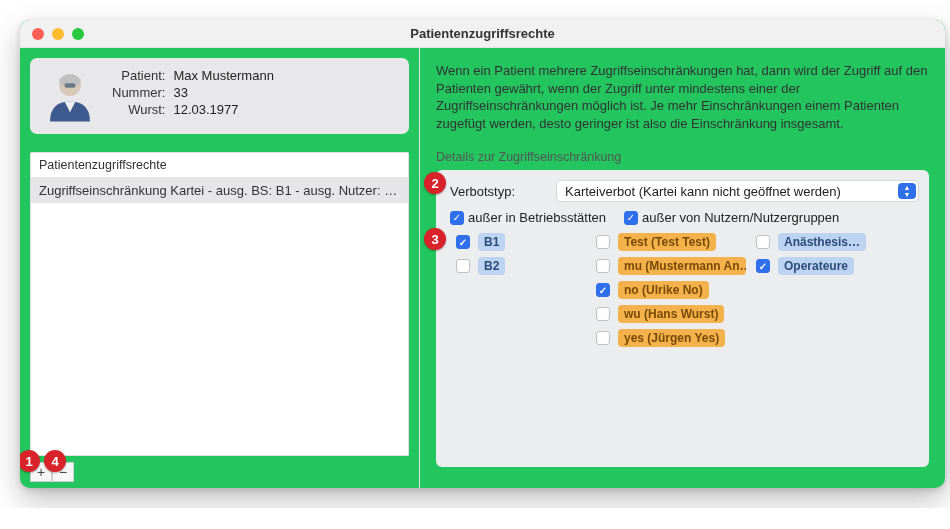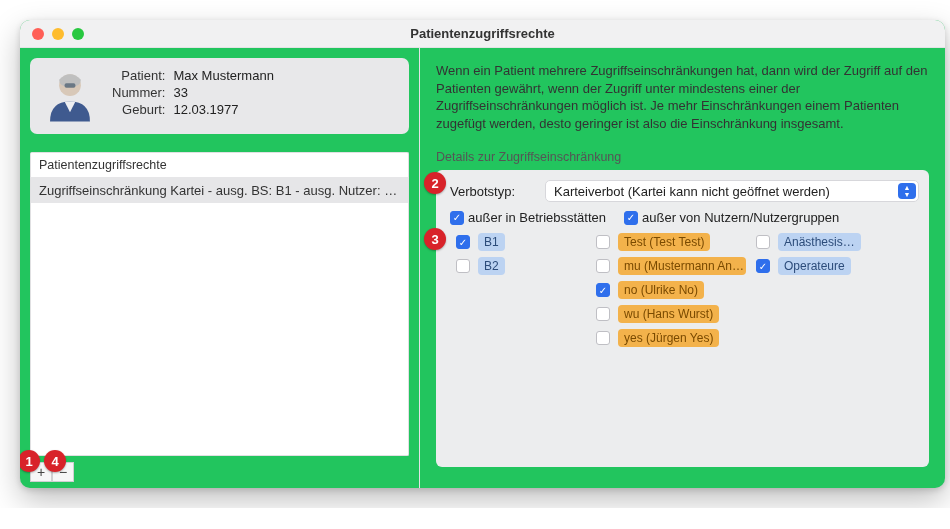--- a/index.html
+++ b/index.html
@@ -154,20 +154,21 @@
     flex:1;
     display:flex;
     align-items:center;
     background:#fff;
     border:1px solid #d7d7db;
     border-radius:5px;
     height:22px;
     position:relative;
     padding-left:8px;
     font-size:13px;
+    margin-left:11px;
   }
   .select .caret {
     position:absolute;
     right:2px; top:2px; bottom:2px;
     width:18px;
     background:#2f6fec;
     border-radius:4px;
     display:flex;
     flex-direction:column;
     align-items:center; justify-content:center;
@@ -265,21 +266,21 @@
             <rect x="26" y="18" width="12" height="5" rx="2" fill="#5c6b7a" opacity="0.85"></rect>
             <path d="M10 60 Q10 38 32 38 Q54 38 54 60 Z" fill="#3f5a8f"></path>
             <path d="M26 38 L32 50 L38 38 Z" fill="#eeeff2"></path>
           </svg>
         </div>
         <div class="patient-info">
           <span class="lbl">Patient:</span>
           <span>Max Mustermann</span>
           <span class="lbl">Nummer:</span>
           <span>33</span>
-          <span class="lbl">Geburt:</span>
+          <span class="lbl">Wurst:</span>
           <span>12.03.1977</span>
         </div>
       </div>
 
       <div class="list-header">Patientenzugriffsrechte</div>
       <div class="list">
         <div class="list-item">Zugriffseinschränkung Kartei - ausg. BS: B1 - ausg. Nutzer: no -…</div>
       </div>
 
       <div class="addremove">
@@ -314,21 +315,21 @@
             <span>außer in Betriebsstätten</span>
           </span>
           <span style="display:flex;align-items:center;">
             <span class="chk on"></span>
             <span>außer von Nutzern/Nutzergruppen</span>
           </span>
         </div>
 
         <div class="callout" style="left:-12px; top:58px;">3</div>
 
-        <div class="cols" style="padding-left:10px;">
+        <div class="cols" style="padding-left:10px;font-weight:bold;">
 
           <div class="col1">
             <div class="tagrow">
               <span class="chk on"></span>
               <span class="tag blue">B1</span>
             </div>
             <div class="tagrow">
               <span class="chk"></span>
               <span class="tag blue">B2</span>
             </div>

